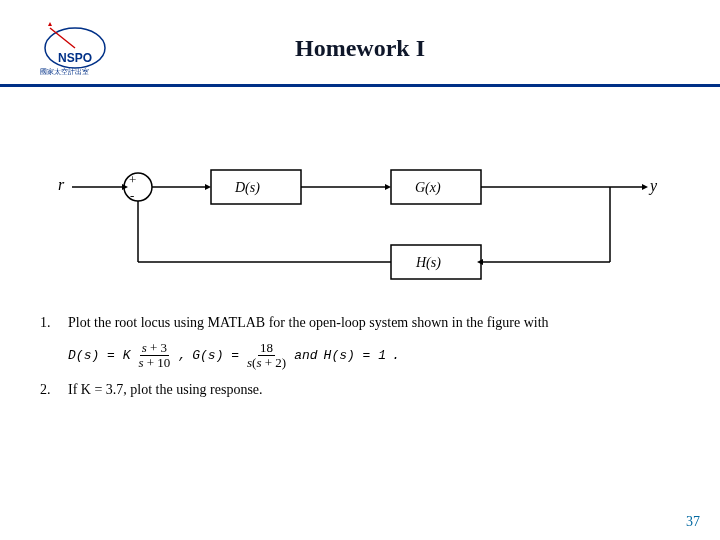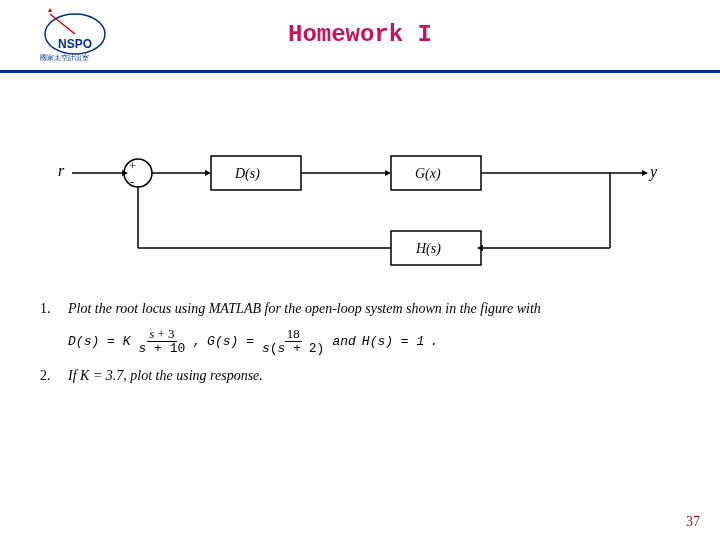--- a/index.html
+++ b/index.html
@@ -9,21 +9,21 @@
       background: #fff;
       font-family: 'Times New Roman', Times, serif;
       position: relative;
       overflow: hidden;
     }
 
     
     #header {
       display: flex;
       align-items: center;
-      padding: 4px 20px 6px 20px;
+      padding: 18px 20px 6px 20px;
       border-bottom: 3px solid #003087;
     }
 
     #logo-area {
       width: 110px;
       height: 60px;
       position: relative;
     }
 
     
@@ -33,22 +33,21 @@
     }
 
     #title-area {
       flex: 1;
       text-align: center;
     }
 
     #page-title {
       font-size: 24px;
       font-weight: bold;
-      color: #be185d;
-      font-family: Liberation Mono, monospace;
+      color: #0f172a;
     }
 
     
     #main {
       padding: 15px 40px 10px 40px;
     }
 
     
     #diagram {
       position: relative;
@@ -77,21 +76,20 @@
     }
 
     .problem-number {
       min-width: 20px;
       font-size: 14px;
     }
 
     .problem-text {
       font-size: 14px;
       line-height: 1.5;
-      font-style: italic;
     }
 
     
     .math-line {
       display: flex;
       align-items: center;
       gap: 6px;
       margin: 4px 0 8px 28px;
     }
 
@@ -106,36 +104,35 @@
 
     .fraction .numerator {
       border-bottom: 1px solid #000;
       padding: 0 2px;
       text-align: right;
     }
 
     .fraction .denominator {
       padding: 0 2px;
       text-align: center;
-      font-family: Liberation Mono, monospace;
     }
 
     .math-text {
       font-size: 13px;
       font-style: italic;
       font-family: Liberation Mono, monospace;
     }
 
     
     #page-number {
       position: absolute;
       bottom: 10px;
       right: 20px;
       font-size: 14px;
-      color: #7f1d1d;
+      color: #0369a1;
     }
   </style>
 </head>
 <body>
 
 <div id="header">
   <div id="logo-area">
     <svg class="logo-svg" viewBox="0 0 110 60">
 
       <ellipse cx="55" cy="30" rx="30" ry="20" fill="none" stroke="#003087" stroke-width="1.5"></ellipse>

